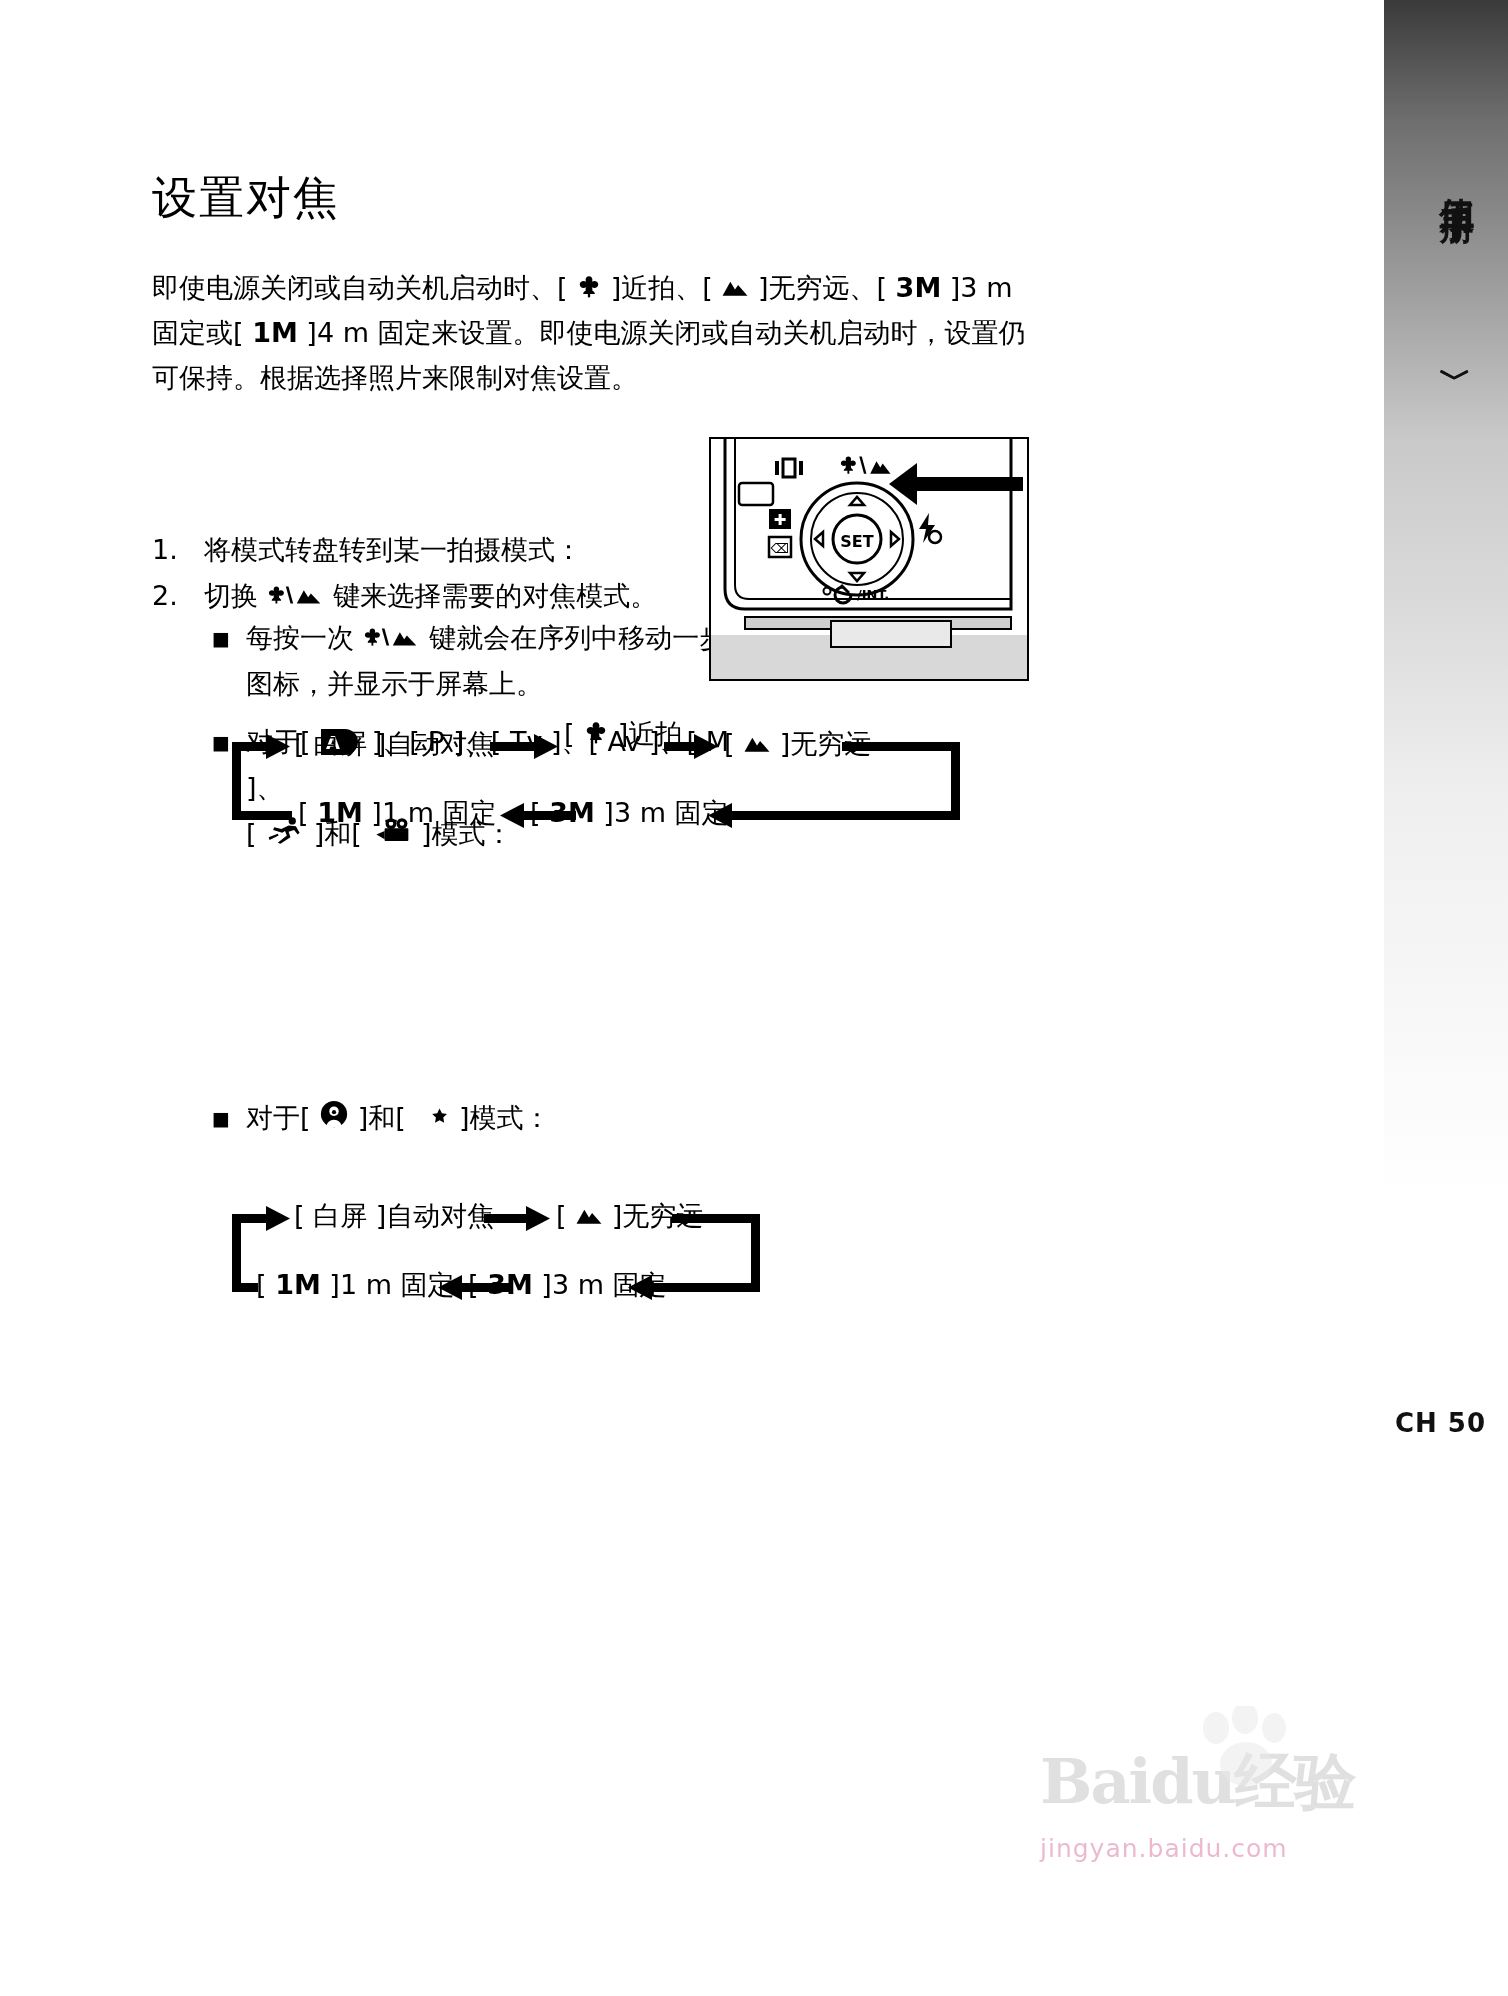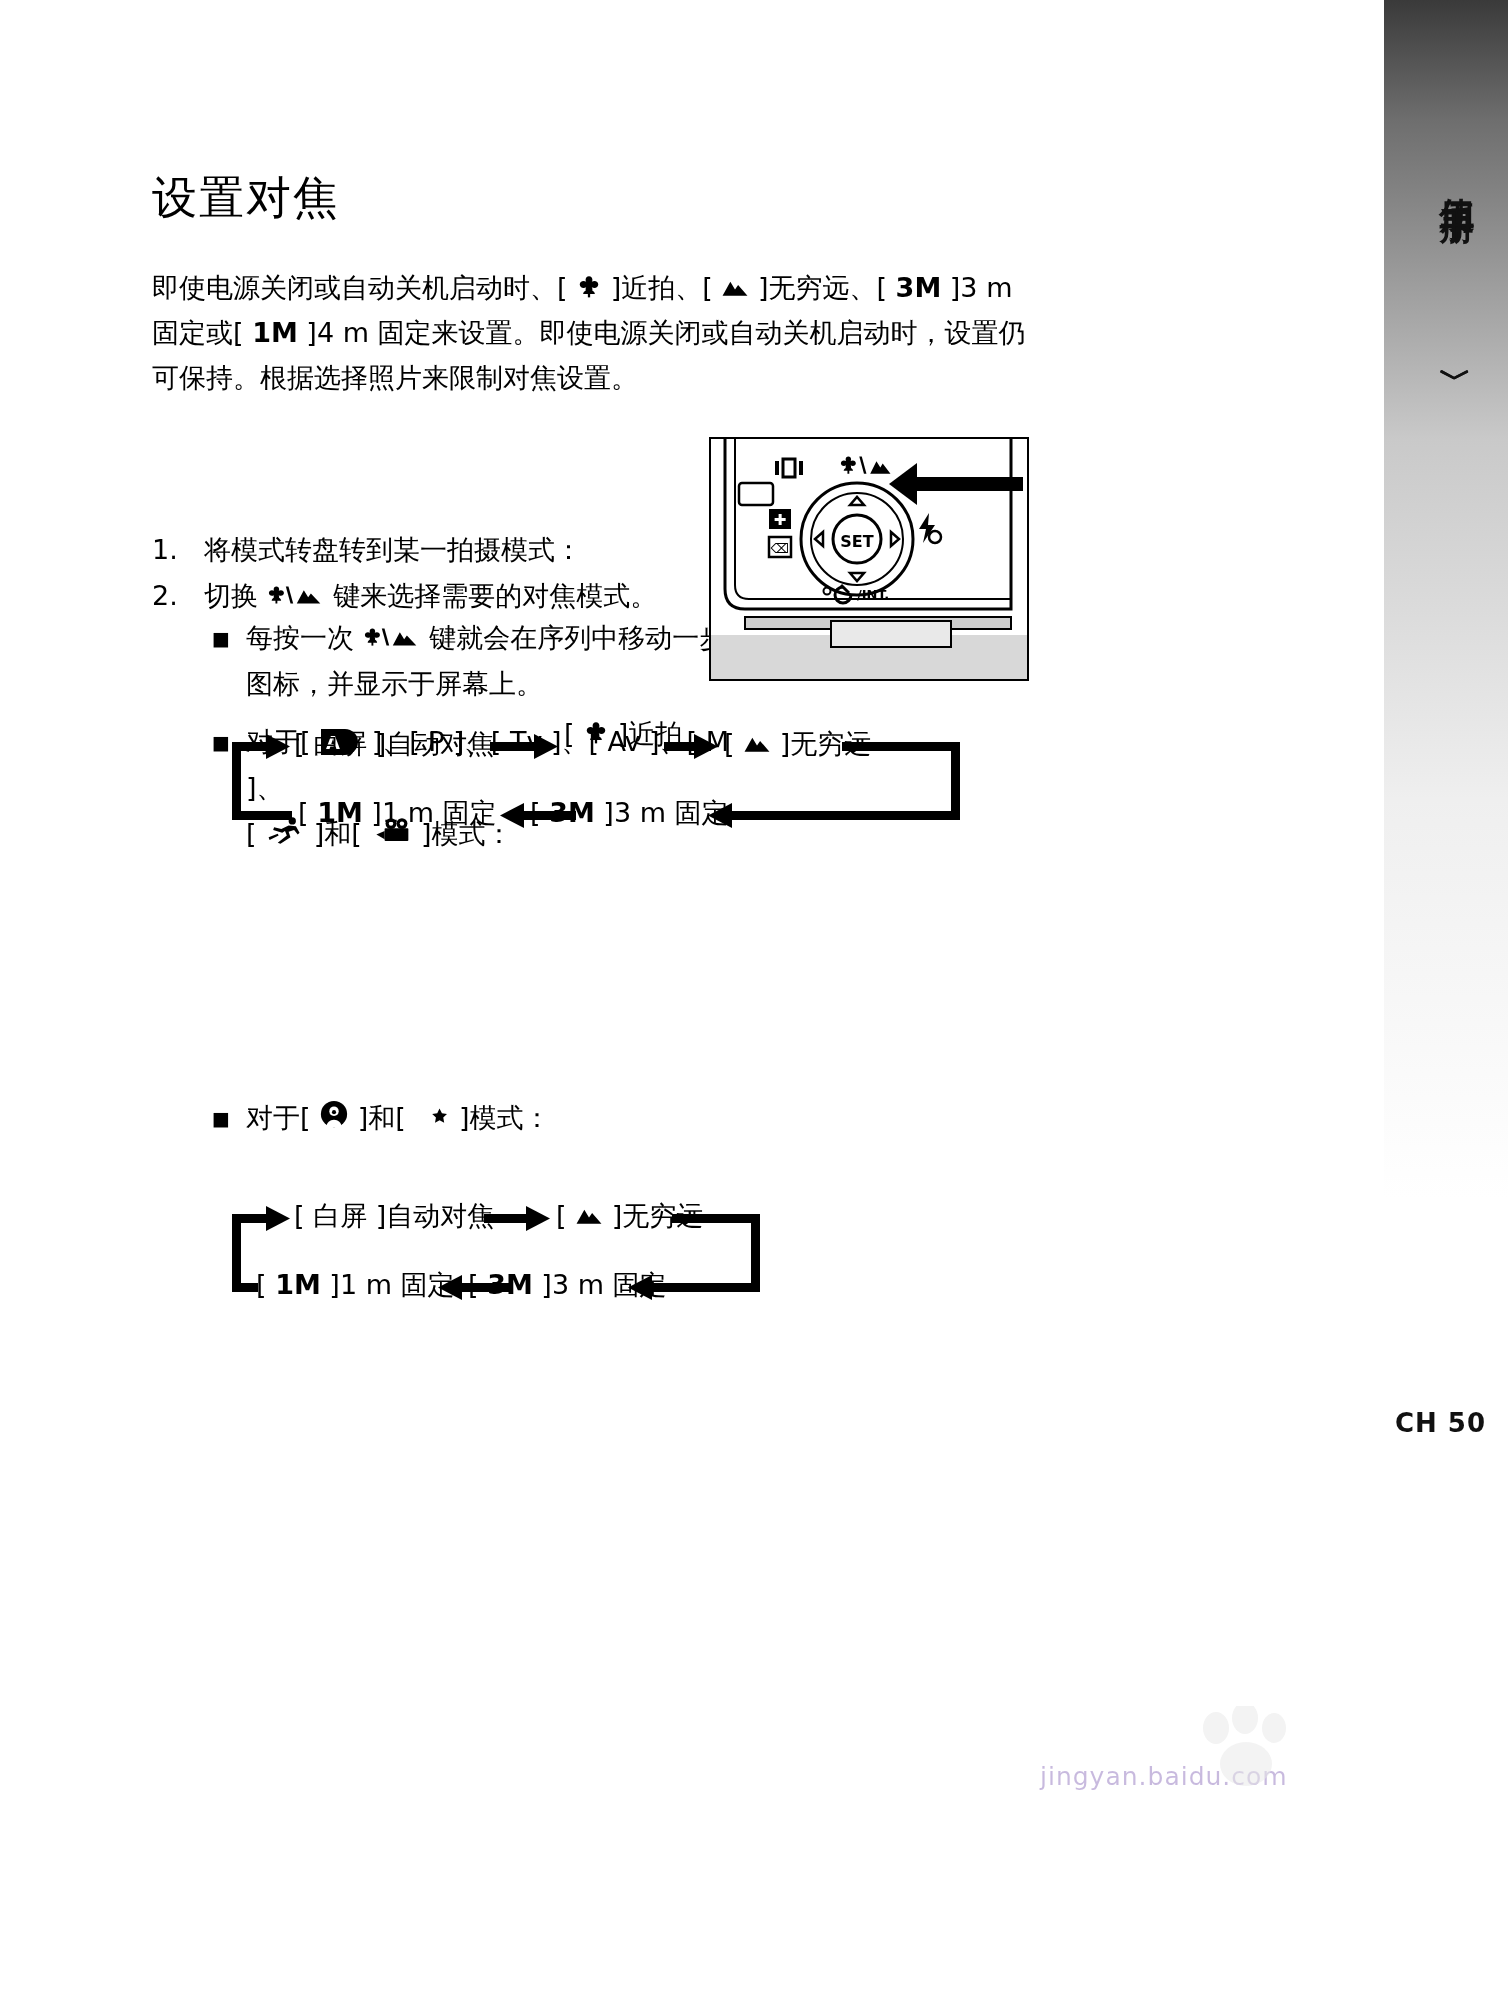--- a/index.html
+++ b/index.html
@@ -82,21 +82,21 @@
   .wm{
     position:absolute;left:1040px;top:1740px;width:360px;height:160px;
     pointer-events:none;opacity:.30;
   }
   .wm-main{
     font-size:62px;font-weight:bold;color:#9a9a9a;
     font-family:"DejaVu Serif","Liberation Serif",serif;
     letter-spacing:-2px;
   }
   .wm-sub{
-    font-size:25px;color:#4c1d95;margin-top:22px;letter-spacing:1px;
+    font-size:25px;color:#be185d;margin-top:10px;letter-spacing:1px;
     font-family:"DejaVu Sans","Liberation Sans",sans-serif;
   }
   .wm-paw{position:absolute;left:150px;top:-34px;opacity:.55;}
 </style>
 </head>
 <body>
 
 <div class="page">
 
   <div class="side-tab">
@@ -337,16 +337,17 @@
 
   <div class="wm">
     <svg class="wm-paw" width="120" height="90" viewBox="0 0 120 90">
       <g fill="#b5b5b5">
         <ellipse cx="26" cy="22" rx="13" ry="16"></ellipse>
         <ellipse cx="55" cy="12" rx="13" ry="16"></ellipse>
         <ellipse cx="84" cy="22" rx="12" ry="15"></ellipse>
         <ellipse cx="56" cy="58" rx="26" ry="22"></ellipse>
       </g>
     </svg>
+    <div class="wm-main">Baidu经验</div>
     <div class="wm-sub">jingyan.baidu.com</div>
   </div>
 
 </div>
 
 </body></html>

